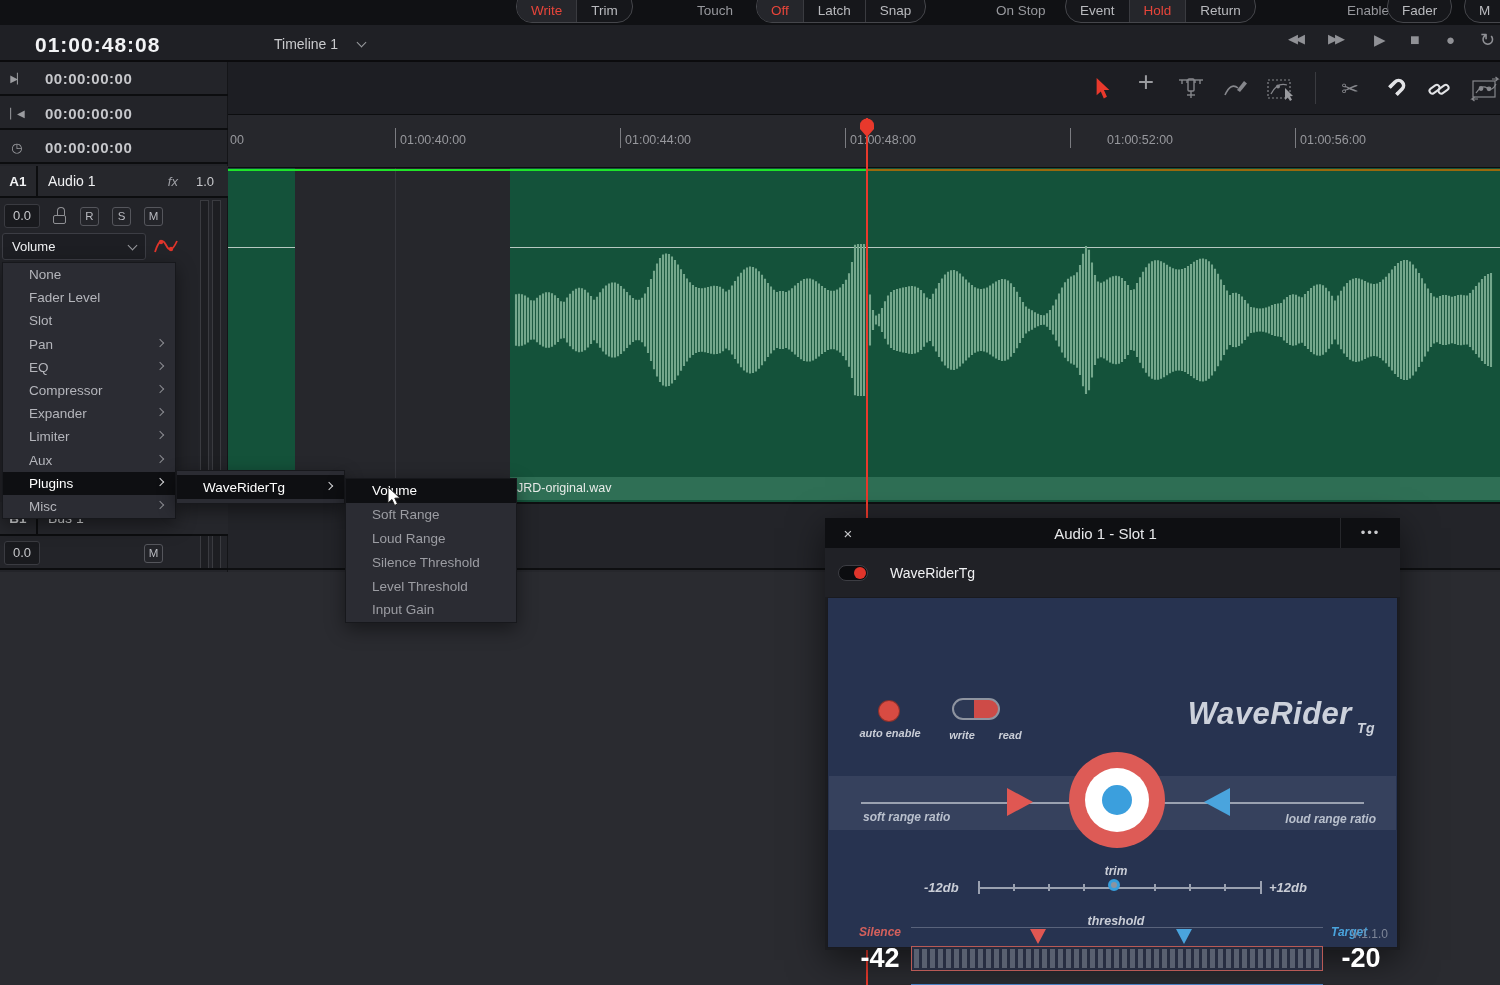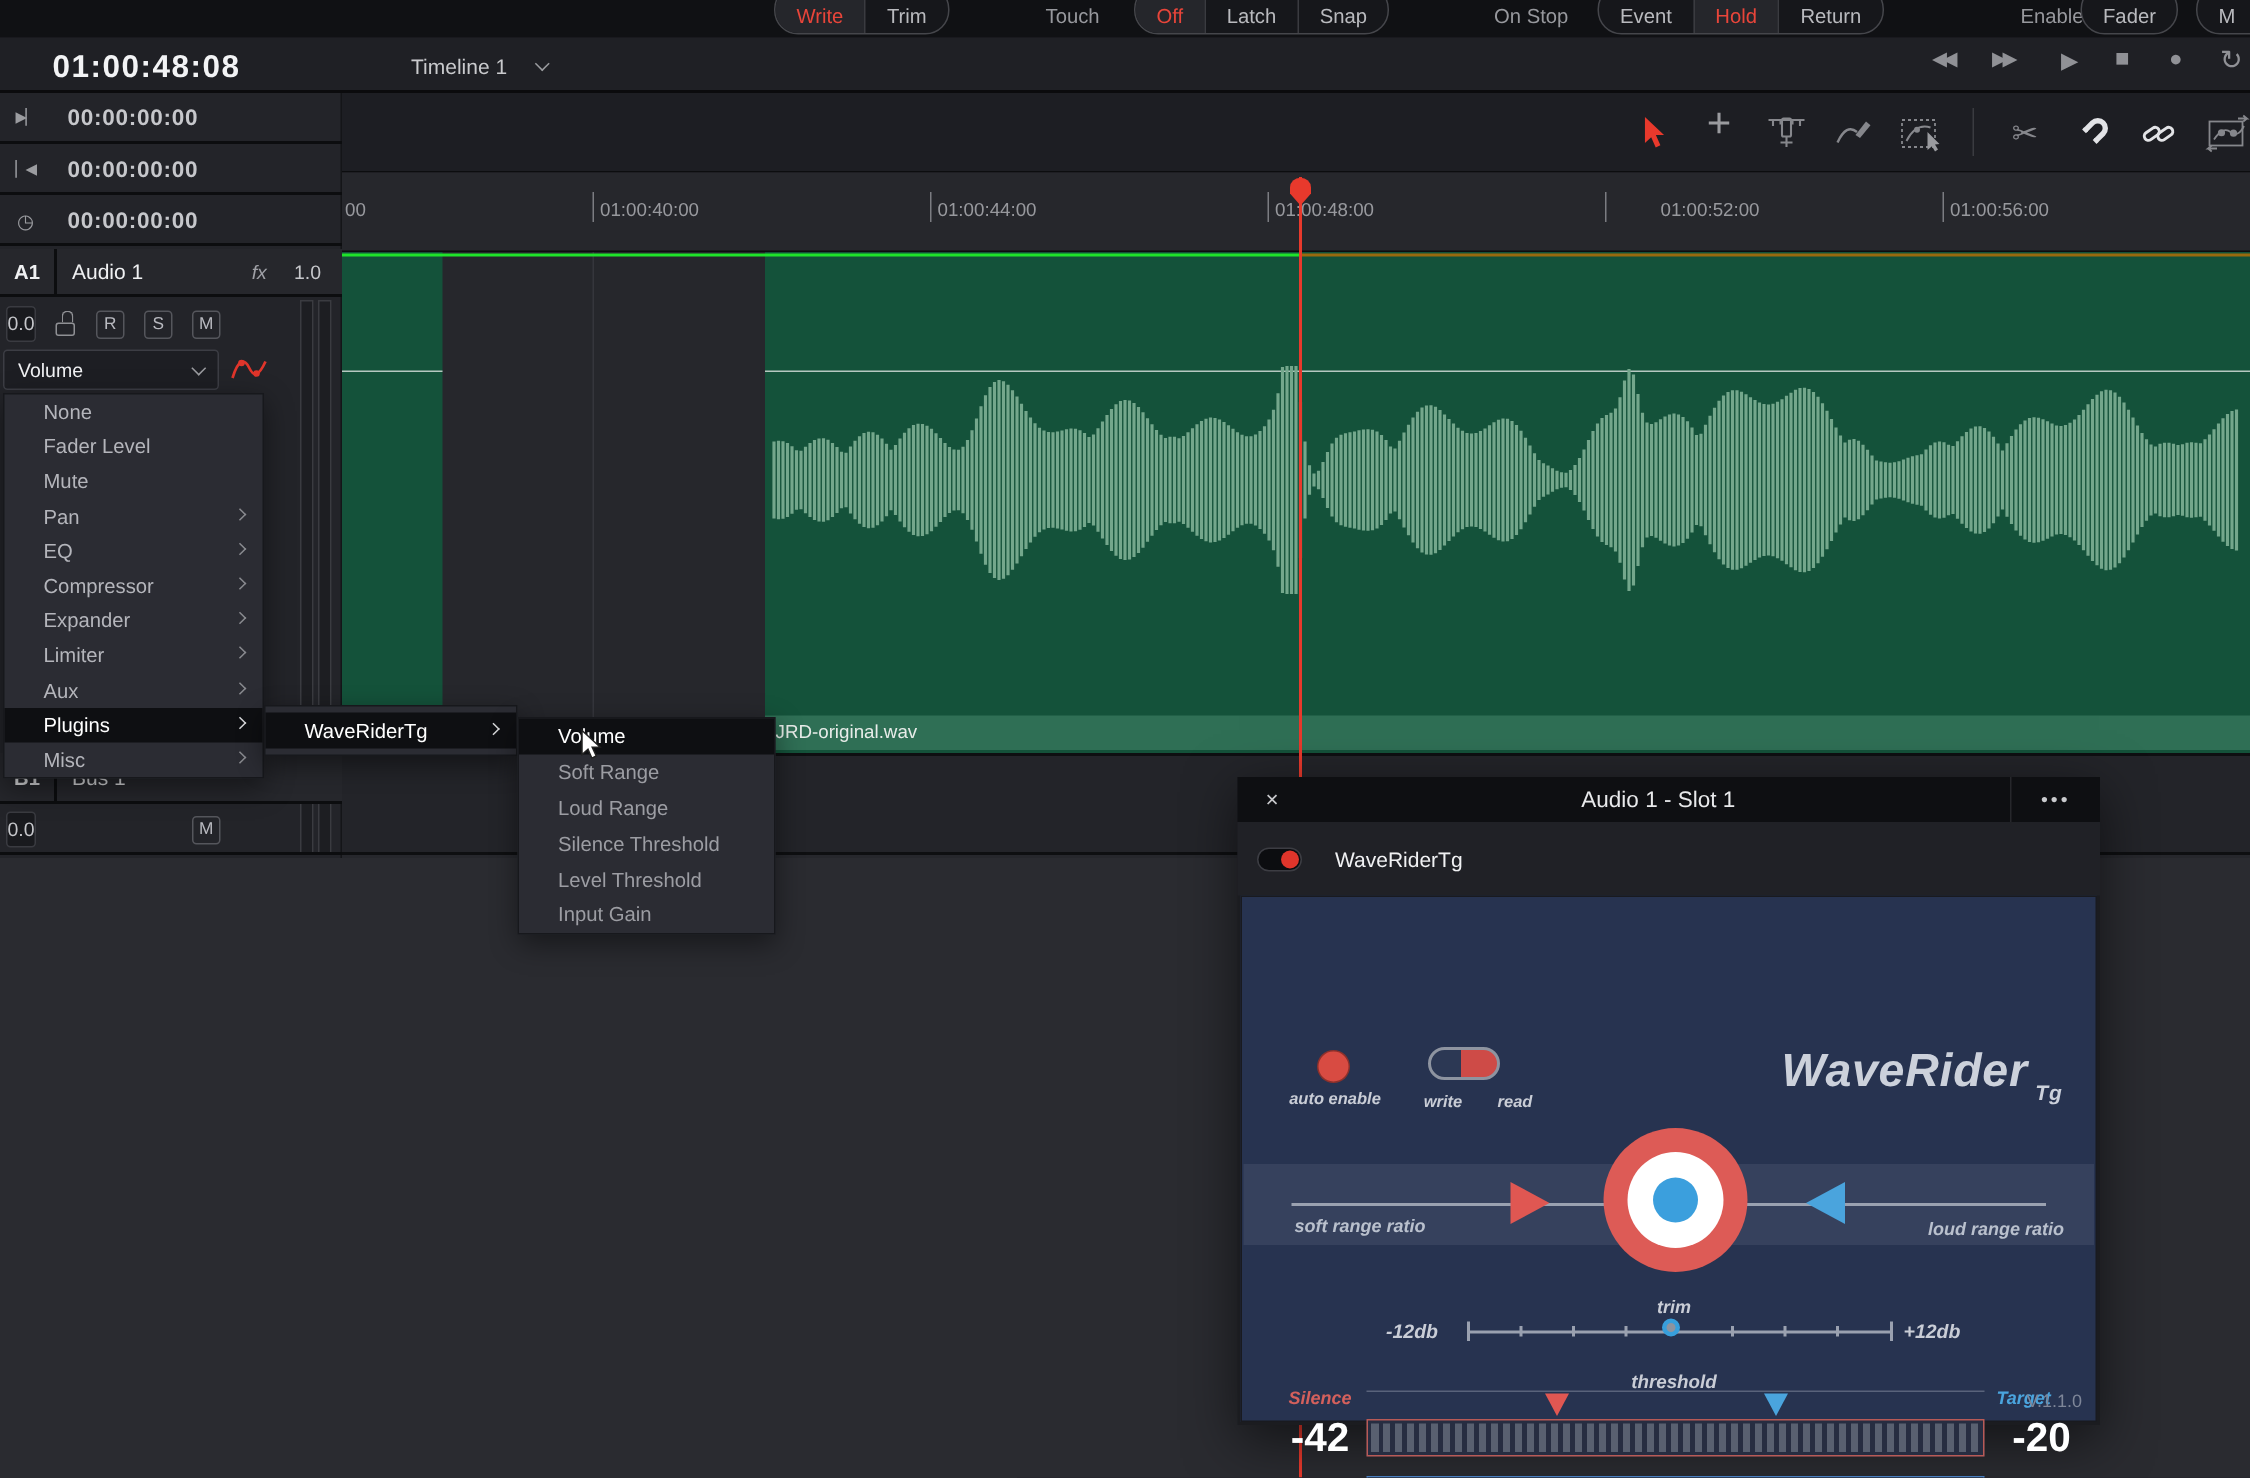--- a/index.html
+++ b/index.html
@@ -26,21 +26,21 @@
   .chev.right { transform:rotate(-45deg); }
   .tp-btn { position:absolute; top:6px; color:#909196; text-align:center; }
 
   
   #left-panel { left:0; top:62px; width:228px; height:510px; background:#232429; border-right:1px solid #141518; z-index:2; }
   .lp-row { position:absolute; left:0; width:228px; border-bottom:2px solid #0c0d0f; display:flex; align-items:center; }
   .lp-ico { width:34px; text-align:center; color:#9b9ca0; font-size:10px; letter-spacing:-1px; }
   .lp-tc { font-size:15px; font-weight:bold; color:#c6c7cb; margin-left:11px; letter-spacing:0.5px; }
   #track-row { background:#26272c; }
   .vdiv { width:2px; align-self:stretch; background:#0c0d0f; }
-  .gain-box { background:#191a1e; border:1px solid #3a3b41; border-radius:3px; width:20px; height:24px;
+  .gain-box { background:#191a1e; border:1px solid #3a3b41; border-radius:3px; width:36px; height:24px;
               color:#c6c7cb; font-size:13px; text-align:center; line-height:22px; }
   .sq-btn { width:19px; height:19px; border:1px solid #55565c; border-radius:3px; color:#b9bac0;
             font-size:11.5px; text-align:center; line-height:17px; }
   
   .lock { position:relative; width:14px; height:18px; }
   .lock .body { position:absolute; left:0; bottom:1px; width:13px; height:9px; border:1.6px solid #8f9094; border-radius:2px; }
   .lock .shackle { position:absolute; left:4px; top:0; width:8px; height:8px; border:1.6px solid #8f9094; border-bottom:none; border-radius:5px 5px 0 0; }
   #vol-select { position:absolute; left:2px; top:171px; width:144px; height:27px; background:#1d1e23;
                 border:1px solid #3c3d44; border-radius:3px; color:#f0f1f3; font-size:13px;
                 display:flex; align-items:center; padding:0 9px; }
@@ -348,21 +348,21 @@
   </div>
 
   <div class="menu-box" style="left:2px; top:262px; width:174px;">
     <div class="menu-item">
         <span>None</span>
       </div>
     <div class="menu-item">
         <span>Fader Level</span>
       </div>
     <div class="menu-item">
-        <span>Mute</span>
+        <span>Slot</span>
       </div>
     <div class="menu-item">
         <span>Pan</span>
         <span class="chev right"></span>
       </div>
     <div class="menu-item">
         <span>EQ</span>
         <span class="chev right"></span>
       </div>
     <div class="menu-item">

